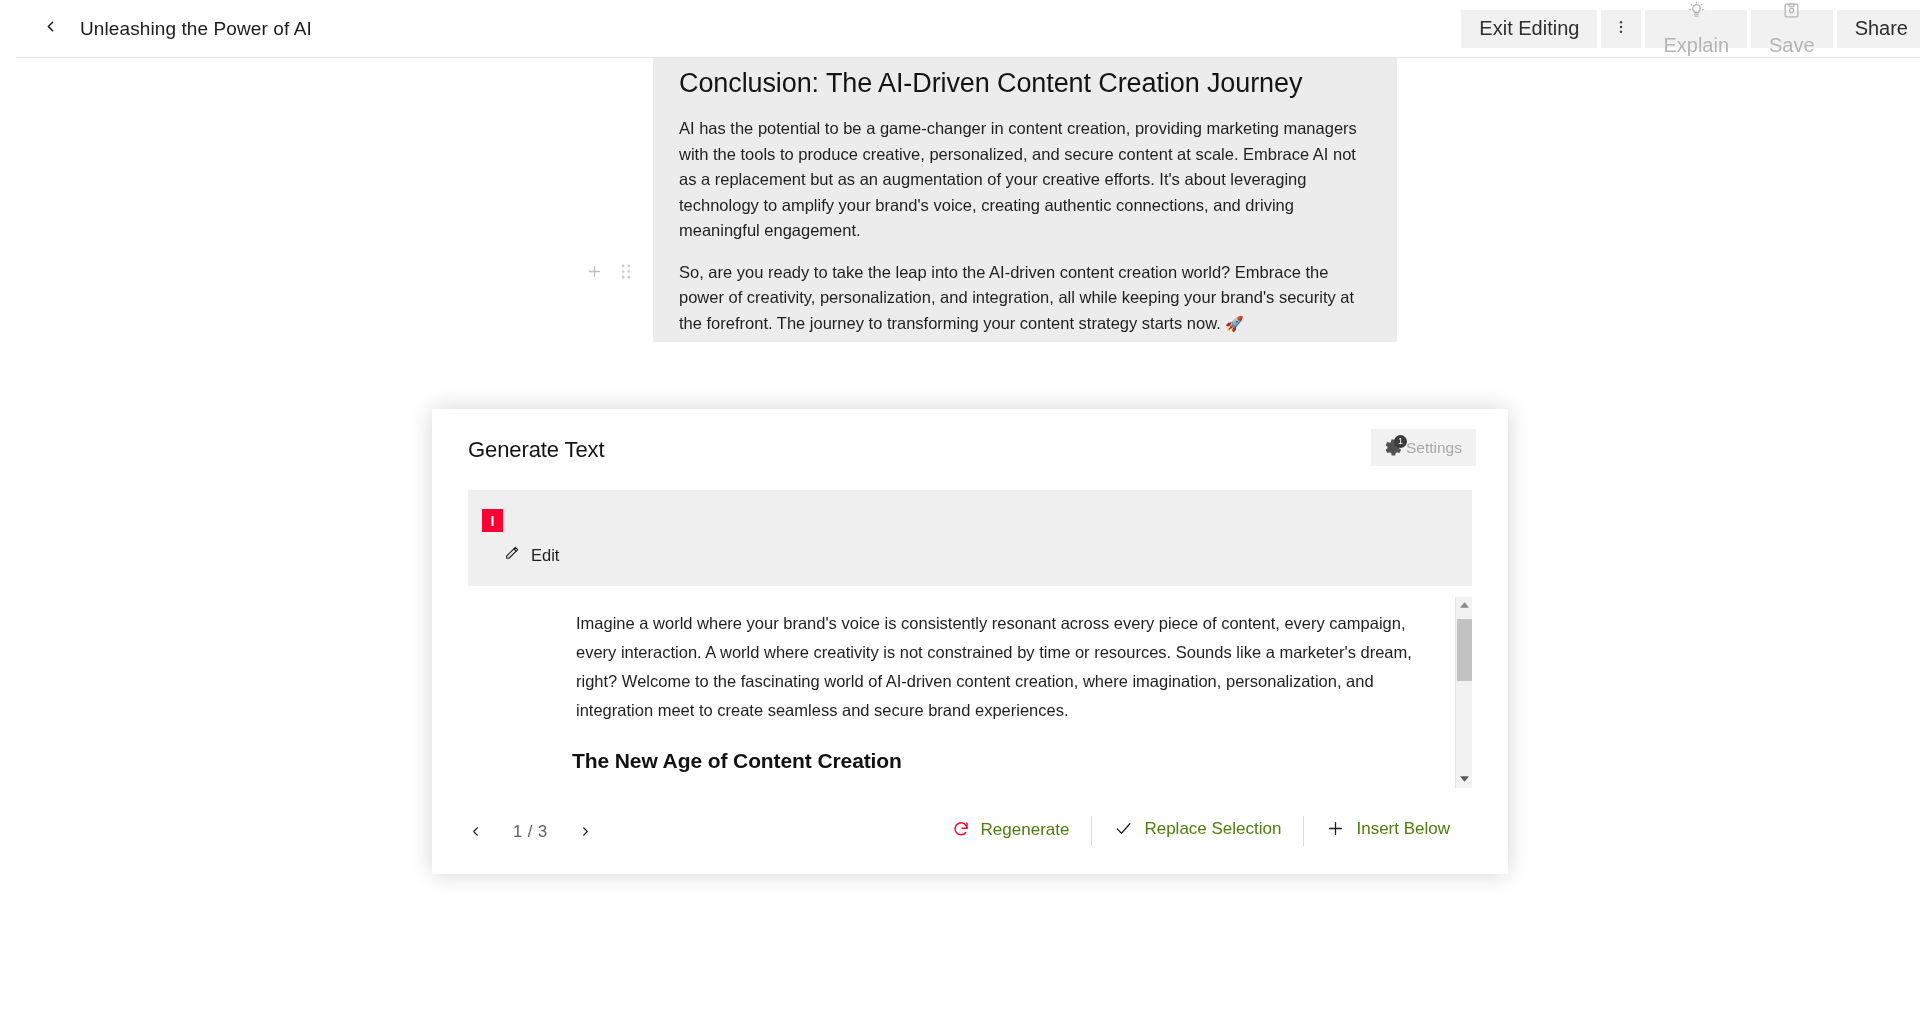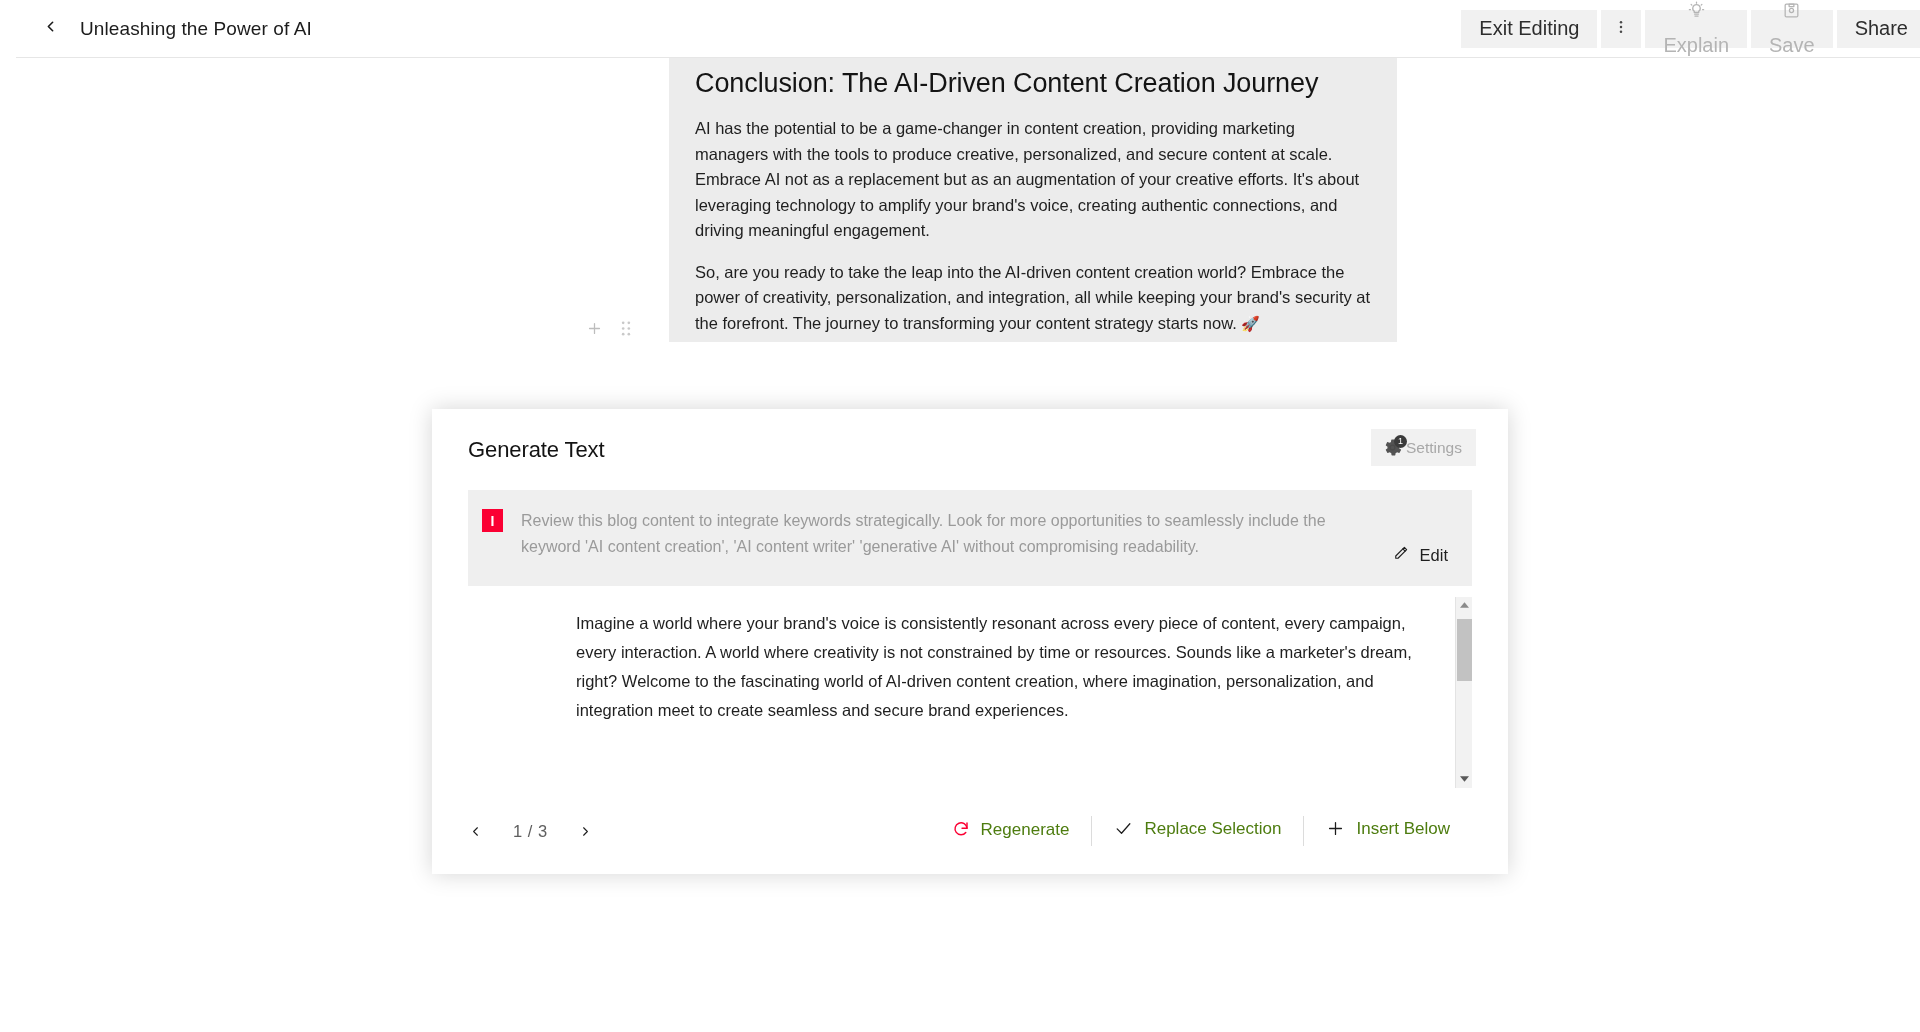--- a/index.html
+++ b/index.html
@@ -77,22 +77,21 @@
     position: absolute;
     top: 0;
     left: 546px;
     width: 851px;
     min-height: 974px;
     background: #ffffff;
   }
   .block-row {
     position: relative;
     display: flex;
-    align-items: flex-end;
-    gap: 16px;
+    align-items: flex-start;
   }
   .block-gutter {
     width: 107px;
     flex: 0 0 107px;
     display: flex;
     align-items: center;
     justify-content: flex-end;
     gap: 16px;
     padding-right: 20px;
     padding-top: 8px;
@@ -417,35 +416,35 @@
             <path d="M20.3 13.1c.05-.36.08-.72.08-1.1s-.03-.74-.08-1.1l2.04-1.56a.5.5 0 0 0 .12-.63l-1.93-3.34a.5.5 0 0 0-.6-.22l-2.4.96a7.5 7.5 0 0 0-1.9-1.1l-.36-2.55a.5.5 0 0 0-.5-.43h-3.86a.5.5 0 0 0-.5.43l-.36 2.55c-.69.28-1.33.65-1.9 1.1l-2.4-.96a.5.5 0 0 0-.6.22L3.54 8.71a.5.5 0 0 0 .12.63L5.7 10.9c-.05.36-.08.72-.08 1.1s.3.74.08 1.1l-2.04 1.56a.5.5 0 0 0-.12.63l1.93 3.34c.12.22.38.3.6.22l2.4-.96c.57.45 1.21.82 1.9 1.1l.36 2.55c.4.25.25.43.5.43h3.86a.5.5 0 0 0 .5-.43l.36-2.55c.69-.28 1.33-.65 1.9-1.1l2.4.96c.22.08.48 0 .6-.22l1.93-3.34a.5.5 0 0 0-.12-.63L20.3 13.1z" opacity="0.95"></path>
           </svg>
         <span class="gear-badge">1</span>
       </span>
       <span>Settings</span>
     </button>
   </div>
 
   <div class="prompt-bar">
     <span class="prompt-marker">I</span>
-    <div class="prompt-text">Review this blog content to integrate keywords strategically. Look for more opportunities to seamlessly include the keyword 'AI content creation', 'AI content writer' 'generative AI' without compromising readability.</div>
     <button class="edit-btn">
       <span>
         <svg width="18" height="18" viewBox="0 0 24 24" fill="none" stroke="#1f1f1f" stroke-width="1.5" stroke-linecap="round" stroke-linejoin="round">
             <path d="M16.5 4.5l3 3L8 19H5v-3z"></path>
             <path d="M14.5 6.5l3 3"></path>
           </svg>
       </span>
       <span>Edit</span>
     </button>
   </div>
 
   <div class="preview-wrap">
     <div class="preview-body">
       <p class="prev-p">Imagine a world where your brand's voice is consistently resonant across every piece of content, every campaign, every interaction. A world where creativity is not constrained by time or resources. Sounds like a marketer's dream, right? Welcome to the fascinating world of AI-driven content creation, where imagination, personalization, and integration meet to create seamless and secure brand experiences.</p>
+      <h2 class="prev-h2">The New Age of Content Creation</h2>
     </div>
     <div class="scrollbar">
       <span class="sb-arrow up">
         <svg width="9" height="7" viewBox="0 0 10 7" fill="#8a8a8a">
             <polygon points="5,0 10,6 0,6"></polygon>
           </svg>
       </span>
       <span class="sb-thumb"></span>
       <span class="sb-arrow down">
         <svg width="9" height="7" viewBox="0 0 10 7" fill="#5a5a5a">

